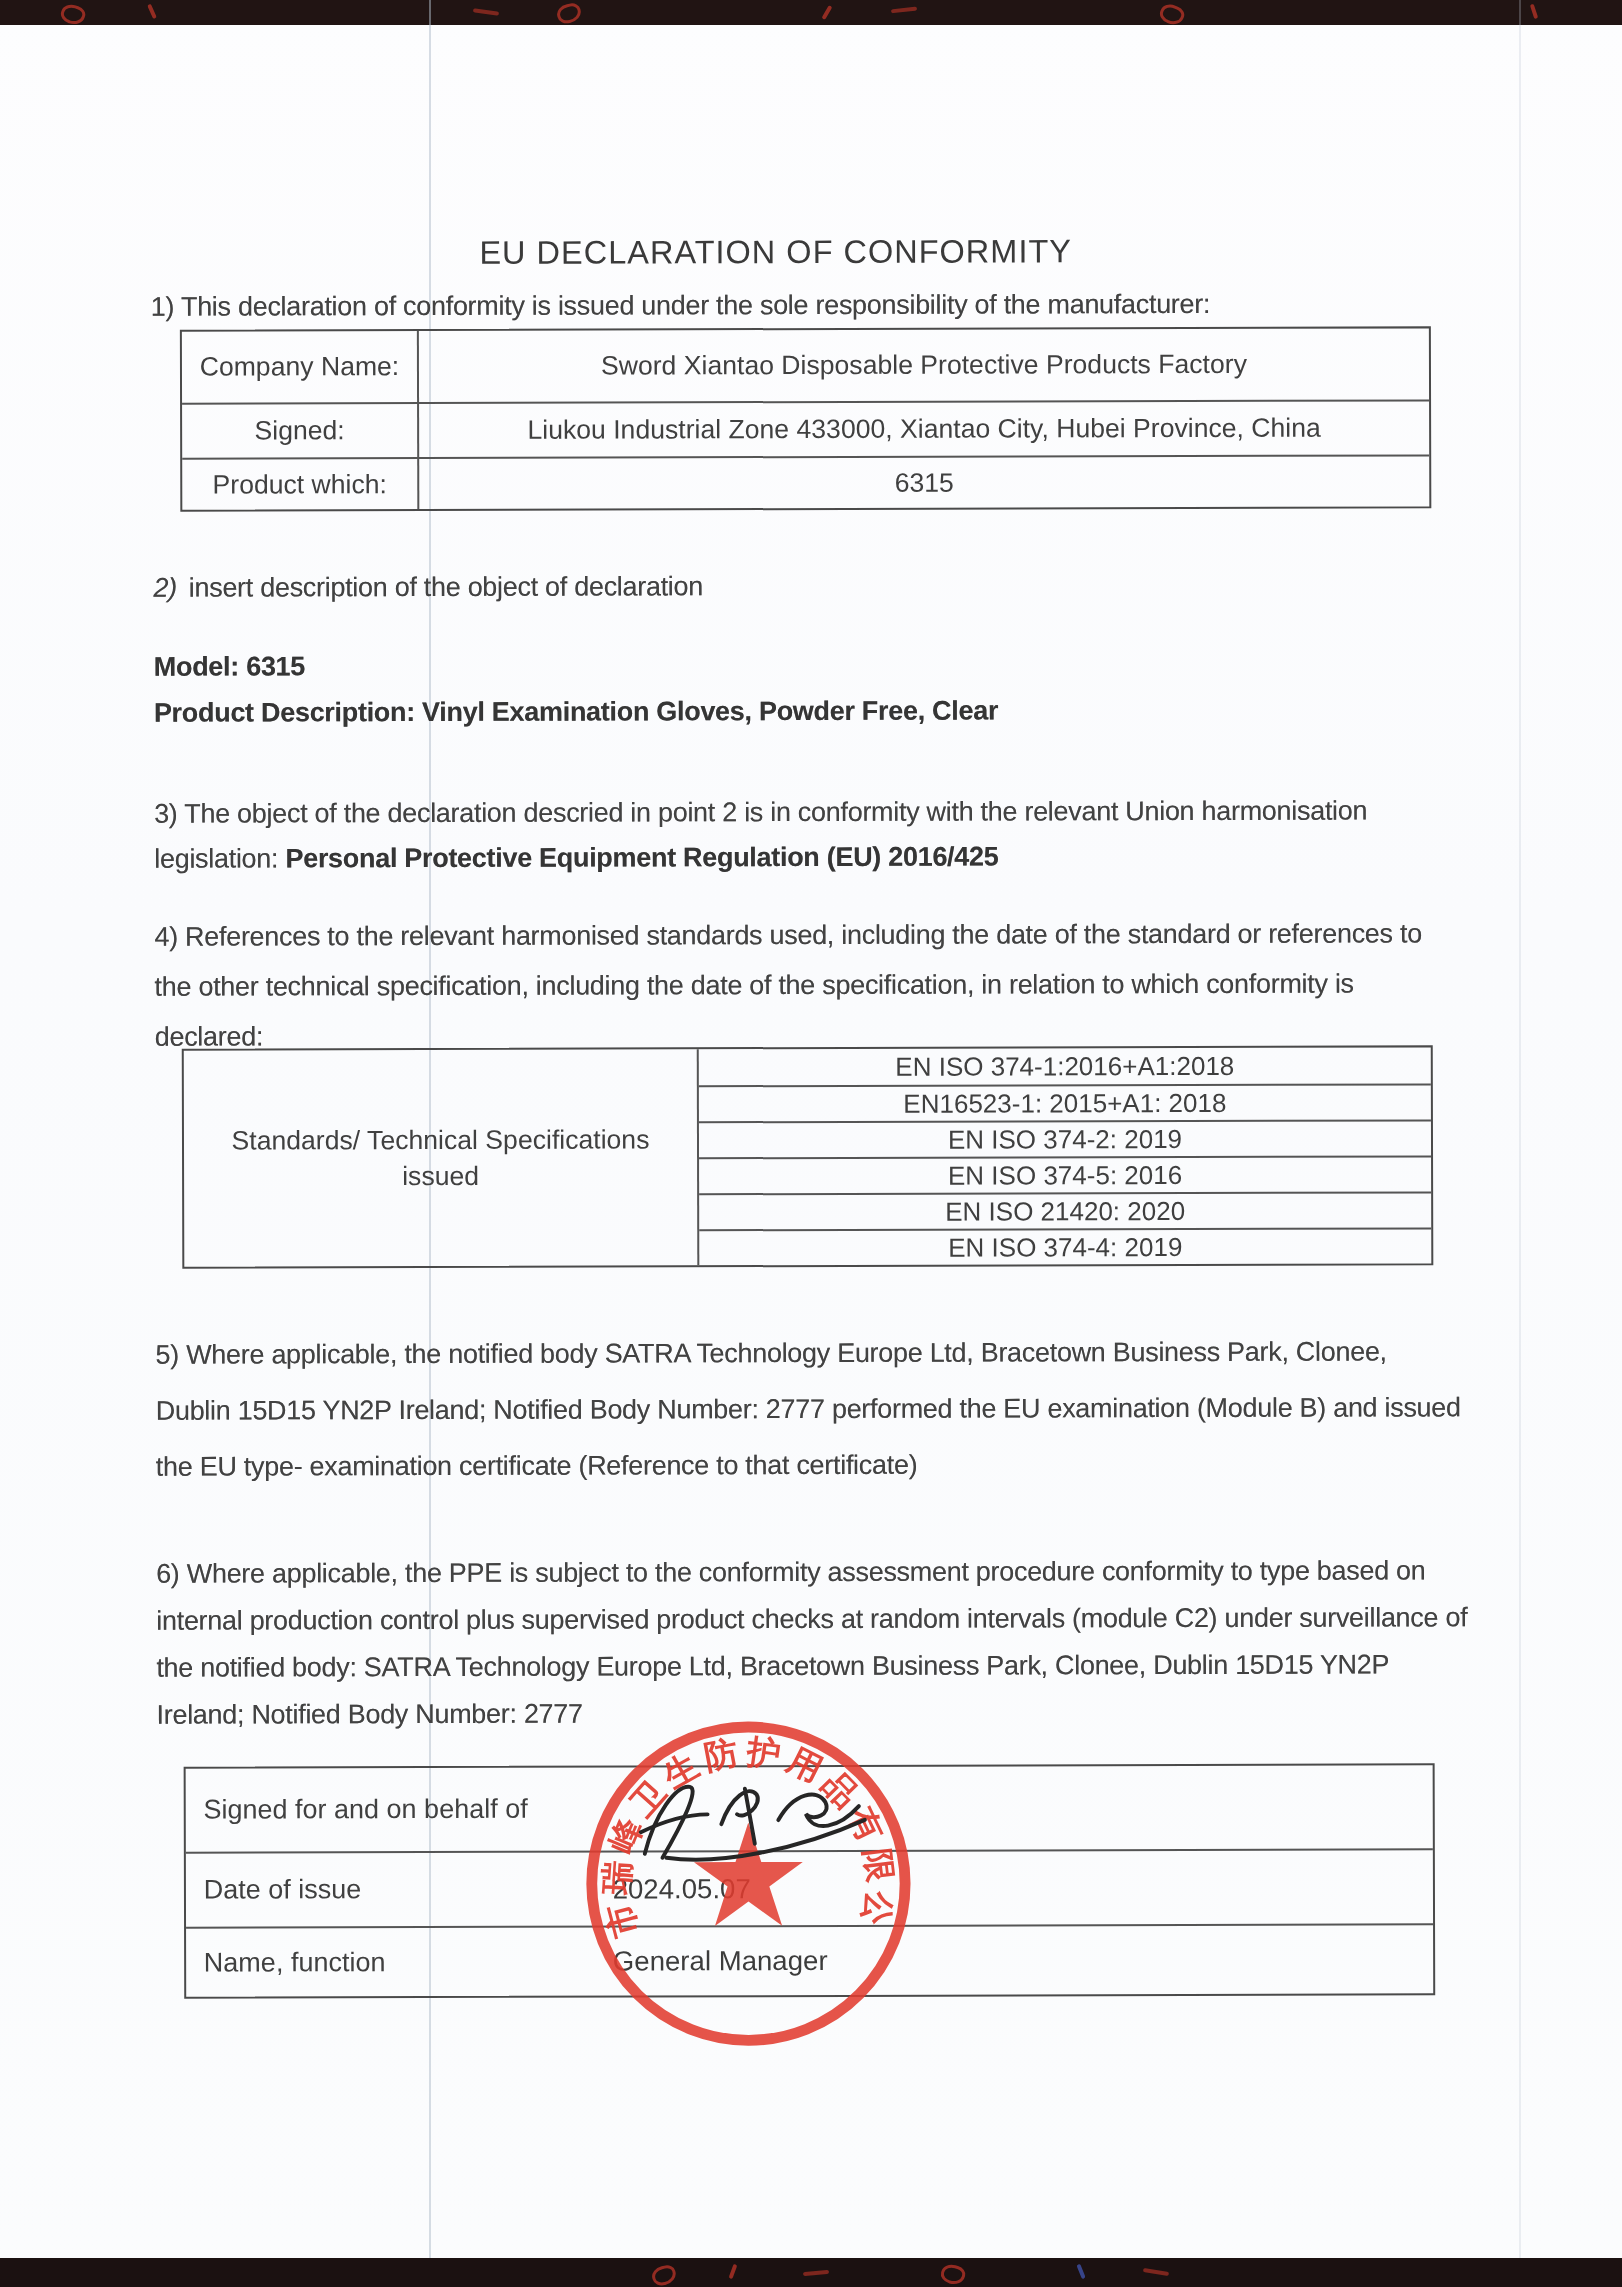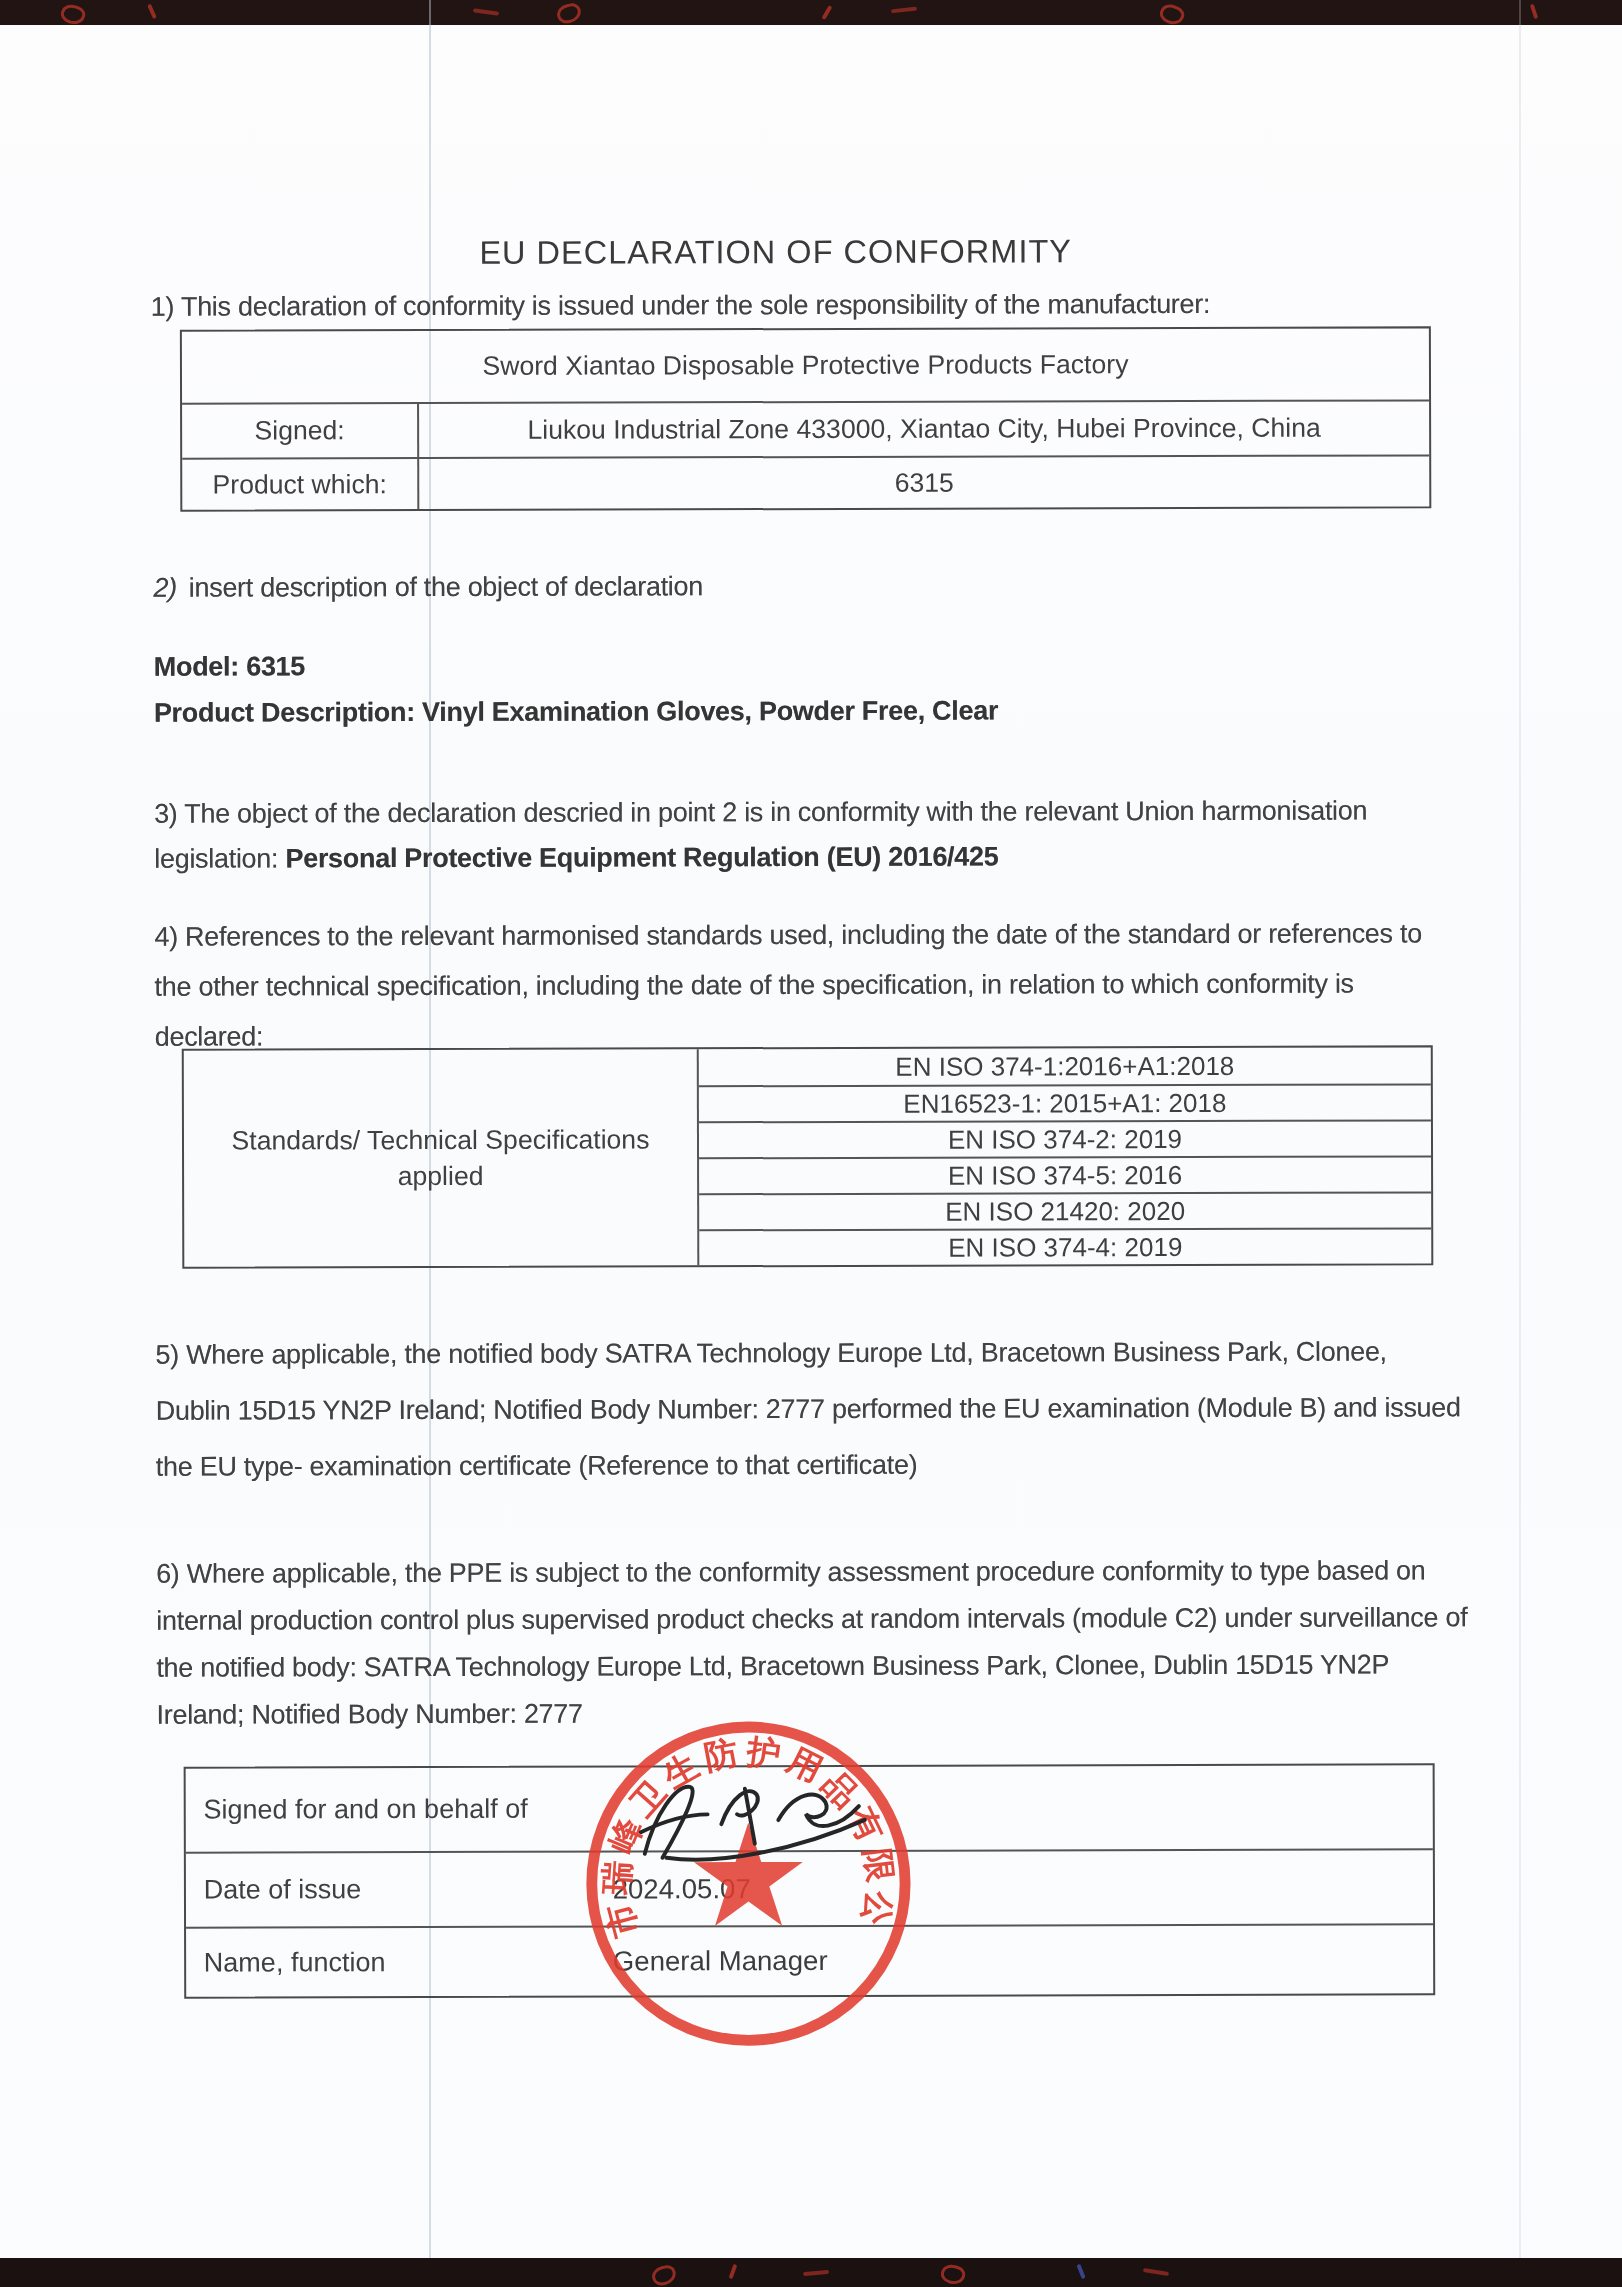--- a/index.html
+++ b/index.html
@@ -84,20 +84,21 @@
   <div class="fold" style="left:429px"></div>
   <div class="fold2" style="left:1519px"></div>
 
   <div class="doc">
     <h1 class="title">EU DECLARATION OF CONFORMITY</h1>
 
     <p class="p p1">1) This declaration of conformity is issued under the sole responsibility of the manufacturer:</p>
 
     <div class="t1">
       <div class="trow r0">
+        <div class="lbl">Company Name:</div>
         <div class="val">Sword Xiantao Disposable Protective Products Factory</div>
       </div>
       <div class="trow r1">
         <div class="lbl">Signed:</div>
         <div class="val">Liukou Industrial Zone 433000, Xiantao City, Hubei Province, China</div>
       </div>
       <div class="trow r2">
         <div class="lbl">Product which:</div>
         <div class="val">6315</div>
       </div>
@@ -108,21 +109,21 @@
     <p class="p model">Model: 6315</p>
     <p class="p desc">Product Description: Vinyl Examination Gloves, Powder Free, Clear</p>
 
     <p class="p p3"><span>3)  The object of the declaration descried in point 2 is in conformity with the relevant Union harmonisation legislation: </span><span class="b">Personal Protective Equipment Regulation (EU) 2016/425</span></p>
 
     <p class="p p4">4)  References to the relevant harmonised standards used, including the date of the standard or references to the other technical specification, including the date of the specification, in relation to which conformity is declared:</p>
 
     <div class="t2">
       <div class="left">
         <span>Standards/ Technical Specifications</span>
-        <span>applied</span>
+        <span>issued</span>
       </div>
       <div class="right">
         <div class="srow">EN ISO 374-1:2016+A1:2018</div>
         <div class="srow">EN16523-1: 2015+A1: 2018</div>
         <div class="srow">EN ISO 374-2: 2019</div>
         <div class="srow">EN ISO 374-5: 2016</div>
         <div class="srow">EN ISO 21420: 2020</div>
         <div class="srow">EN ISO 374-4: 2019</div>
       </div>
     </div>

